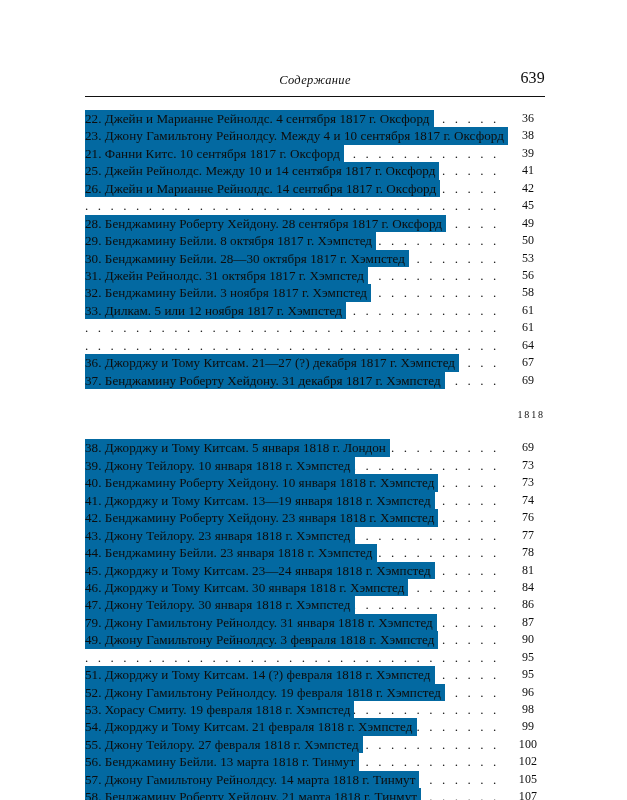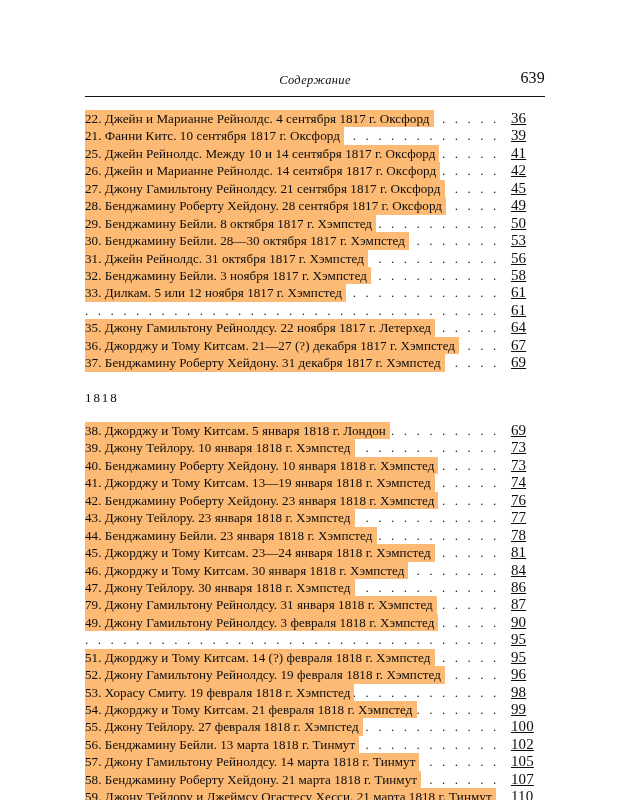--- a/index.html
+++ b/index.html
@@ -96,44 +96,43 @@
     text-align: right;
     color: #1a1a1a;
     letter-spacing: 3.1px;
     pointer-events: none;
   }
   .toc-entry .e-page {
     position: absolute;
     top: 0;
     right: 0;
     width: 34px;
-    text-align: left;
-    font-size: 15px;
+    text-align: center;
+    font-size: 12px;
     letter-spacing: 0.1px;
-    text-decoration: underline;
   }
 
   
   .toc-entry .e-text {
     z-index: 2;
-    background: #fdba74;
+    background: #0369a1;
     padding-right: 4px;
   }
   .toc-entry .e-leader { z-index: 1; }
   .toc-entry .e-page  { z-index: 3; background: #ffffff; }
 
   
   .year-divider {
     position: relative;
     display: block;
     width: 460px;
     height: 17.45px;
     line-height: 17.45px;
-    text-align: left;
-    font-size: 13px;
+    text-align: right;
+    font-size: 10px;
     letter-spacing: 1.9px;
     margin-top: 17px;
     margin-bottom: 16px;
   }
 </style>
 </head>
 <body>
 
 <div class="page">
 
@@ -144,37 +143,41 @@
 
   <div class="head-rule"></div>
 
   <div class="toc" id="toc-list">
       <div class="toc-entry">
         <span class="e-leader">. . . . . . . . . . . . . . . . . . . . . . . . . . . . . . . . . . . . . . . . . . . . . . . . . . . . . . . . . . . . . . . . . . . . . . . . . . . . . . . . . . . . . . . . . </span>
         <span class="e-text">22. Джейн и Марианне Рейнолдс. 4 сентября 1817 г. Оксфорд</span>
         <span class="e-page">36</span>
       </div>
       <div class="toc-entry">
+        <span class="e-leader"></span>
+        <span class="e-text">23. Джону Гамильтону Рейнолдсу. Между 4 и 10 сентября 1817 г. Оксфорд</span>
+        <span class="e-page">38</span>
+      </div>
+      <div class="toc-entry">
         <span class="e-leader">. . . . . . . . . . . . . . . . . . . . . . . . . . . . . . . . . . . . . . . . . . . . . . . . . . . . . . . . . . . . . . . . . . . . . . . . . . . . . . . . . . . . . . . . . </span>
         <span class="e-text">21. Фанни Китс. 10 сентября 1817 г. Оксфорд</span>
         <span class="e-page">39</span>
       </div>
       <div class="toc-entry">
         <span class="e-leader">. . . . . . . . . . . . . . . . . . . . . . . . . . . . . . . . . . . . . . . . . . . . . . . . . . . . . . . . . . . . . . . . . . . . . . . . . . . . . . . . . . . . . . . . . </span>
         <span class="e-text">25. Джейн Рейнолдс. Между 10 и 14 сентября 1817 г. Оксфорд</span>
         <span class="e-page">41</span>
       </div>
       <div class="toc-entry">
         <span class="e-leader">. . . . . . . . . . . . . . . . . . . . . . . . . . . . . . . . . . . . . . . . . . . . . . . . . . . . . . . . . . . . . . . . . . . . . . . . . . . . . . . . . . . . . . . . . </span>
         <span class="e-text">26. Джейн и Марианне Рейнолдс. 14 сентября 1817 г. Оксфорд</span>
         <span class="e-page">42</span>
       </div>
       <div class="toc-entry">
         <span class="e-leader">. . . . . . . . . . . . . . . . . . . . . . . . . . . . . . . . . . . . . . . . . . . . . . . . . . . . . . . . . . . . . . . . . . . . . . . . . . . . . . . . . . . . . . . . . </span>
-        <span class="e-text">27. Джону Гамильтону Рейнолдсу. 21 сентября 1817 г. Оксфорд</span>
         <span class="e-page">45</span>
       </div>
       <div class="toc-entry">
         <span class="e-leader">. . . . . . . . . . . . . . . . . . . . . . . . . . . . . . . . . . . . . . . . . . . . . . . . . . . . . . . . . . . . . . . . . . . . . . . . . . . . . . . . . . . . . . . . . </span>
         <span class="e-text">28. Бенджамину Роберту Хейдону. 28 сентября 1817 г. Оксфорд</span>
         <span class="e-page">49</span>
       </div>
       <div class="toc-entry">
         <span class="e-leader">. . . . . . . . . . . . . . . . . . . . . . . . . . . . . . . . . . . . . . . . . . . . . . . . . . . . . . . . . . . . . . . . . . . . . . . . . . . . . . . . . . . . . . . . . </span>
         <span class="e-text">29. Бенджамину Бейли. 8 октября 1817 г. Хэмпстед</span>
@@ -199,21 +202,20 @@
         <span class="e-leader">. . . . . . . . . . . . . . . . . . . . . . . . . . . . . . . . . . . . . . . . . . . . . . . . . . . . . . . . . . . . . . . . . . . . . . . . . . . . . . . . . . . . . . . . . </span>
         <span class="e-text">33. Дилкам. 5 или 12 ноября 1817 г. Хэмпстед</span>
         <span class="e-page">61</span>
       </div>
       <div class="toc-entry">
         <span class="e-leader">. . . . . . . . . . . . . . . . . . . . . . . . . . . . . . . . . . . . . . . . . . . . . . . . . . . . . . . . . . . . . . . . . . . . . . . . . . . . . . . . . . . . . . . . . </span>
         <span class="e-page">61</span>
       </div>
       <div class="toc-entry">
         <span class="e-leader">. . . . . . . . . . . . . . . . . . . . . . . . . . . . . . . . . . . . . . . . . . . . . . . . . . . . . . . . . . . . . . . . . . . . . . . . . . . . . . . . . . . . . . . . . </span>
-        <span class="e-text">35. Джону Гамильтону Рейнолдсу. 22 ноября 1817 г. Летерхед</span>
         <span class="e-page">64</span>
       </div>
       <div class="toc-entry">
         <span class="e-leader">. . . . . . . . . . . . . . . . . . . . . . . . . . . . . . . . . . . . . . . . . . . . . . . . . . . . . . . . . . . . . . . . . . . . . . . . . . . . . . . . . . . . . . . . . </span>
         <span class="e-text">36. Джорджу и Тому Китсам. 21—27 (?) декабря 1817 г. Хэмпстед</span>
         <span class="e-page">67</span>
       </div>
       <div class="toc-entry">
         <span class="e-leader">. . . . . . . . . . . . . . . . . . . . . . . . . . . . . . . . . . . . . . . . . . . . . . . . . . . . . . . . . . . . . . . . . . . . . . . . . . . . . . . . . . . . . . . . . </span>
         <span class="e-text">37. Бенджамину Роберту Хейдону. 31 декабря 1817 г. Хэмпстед</span>

